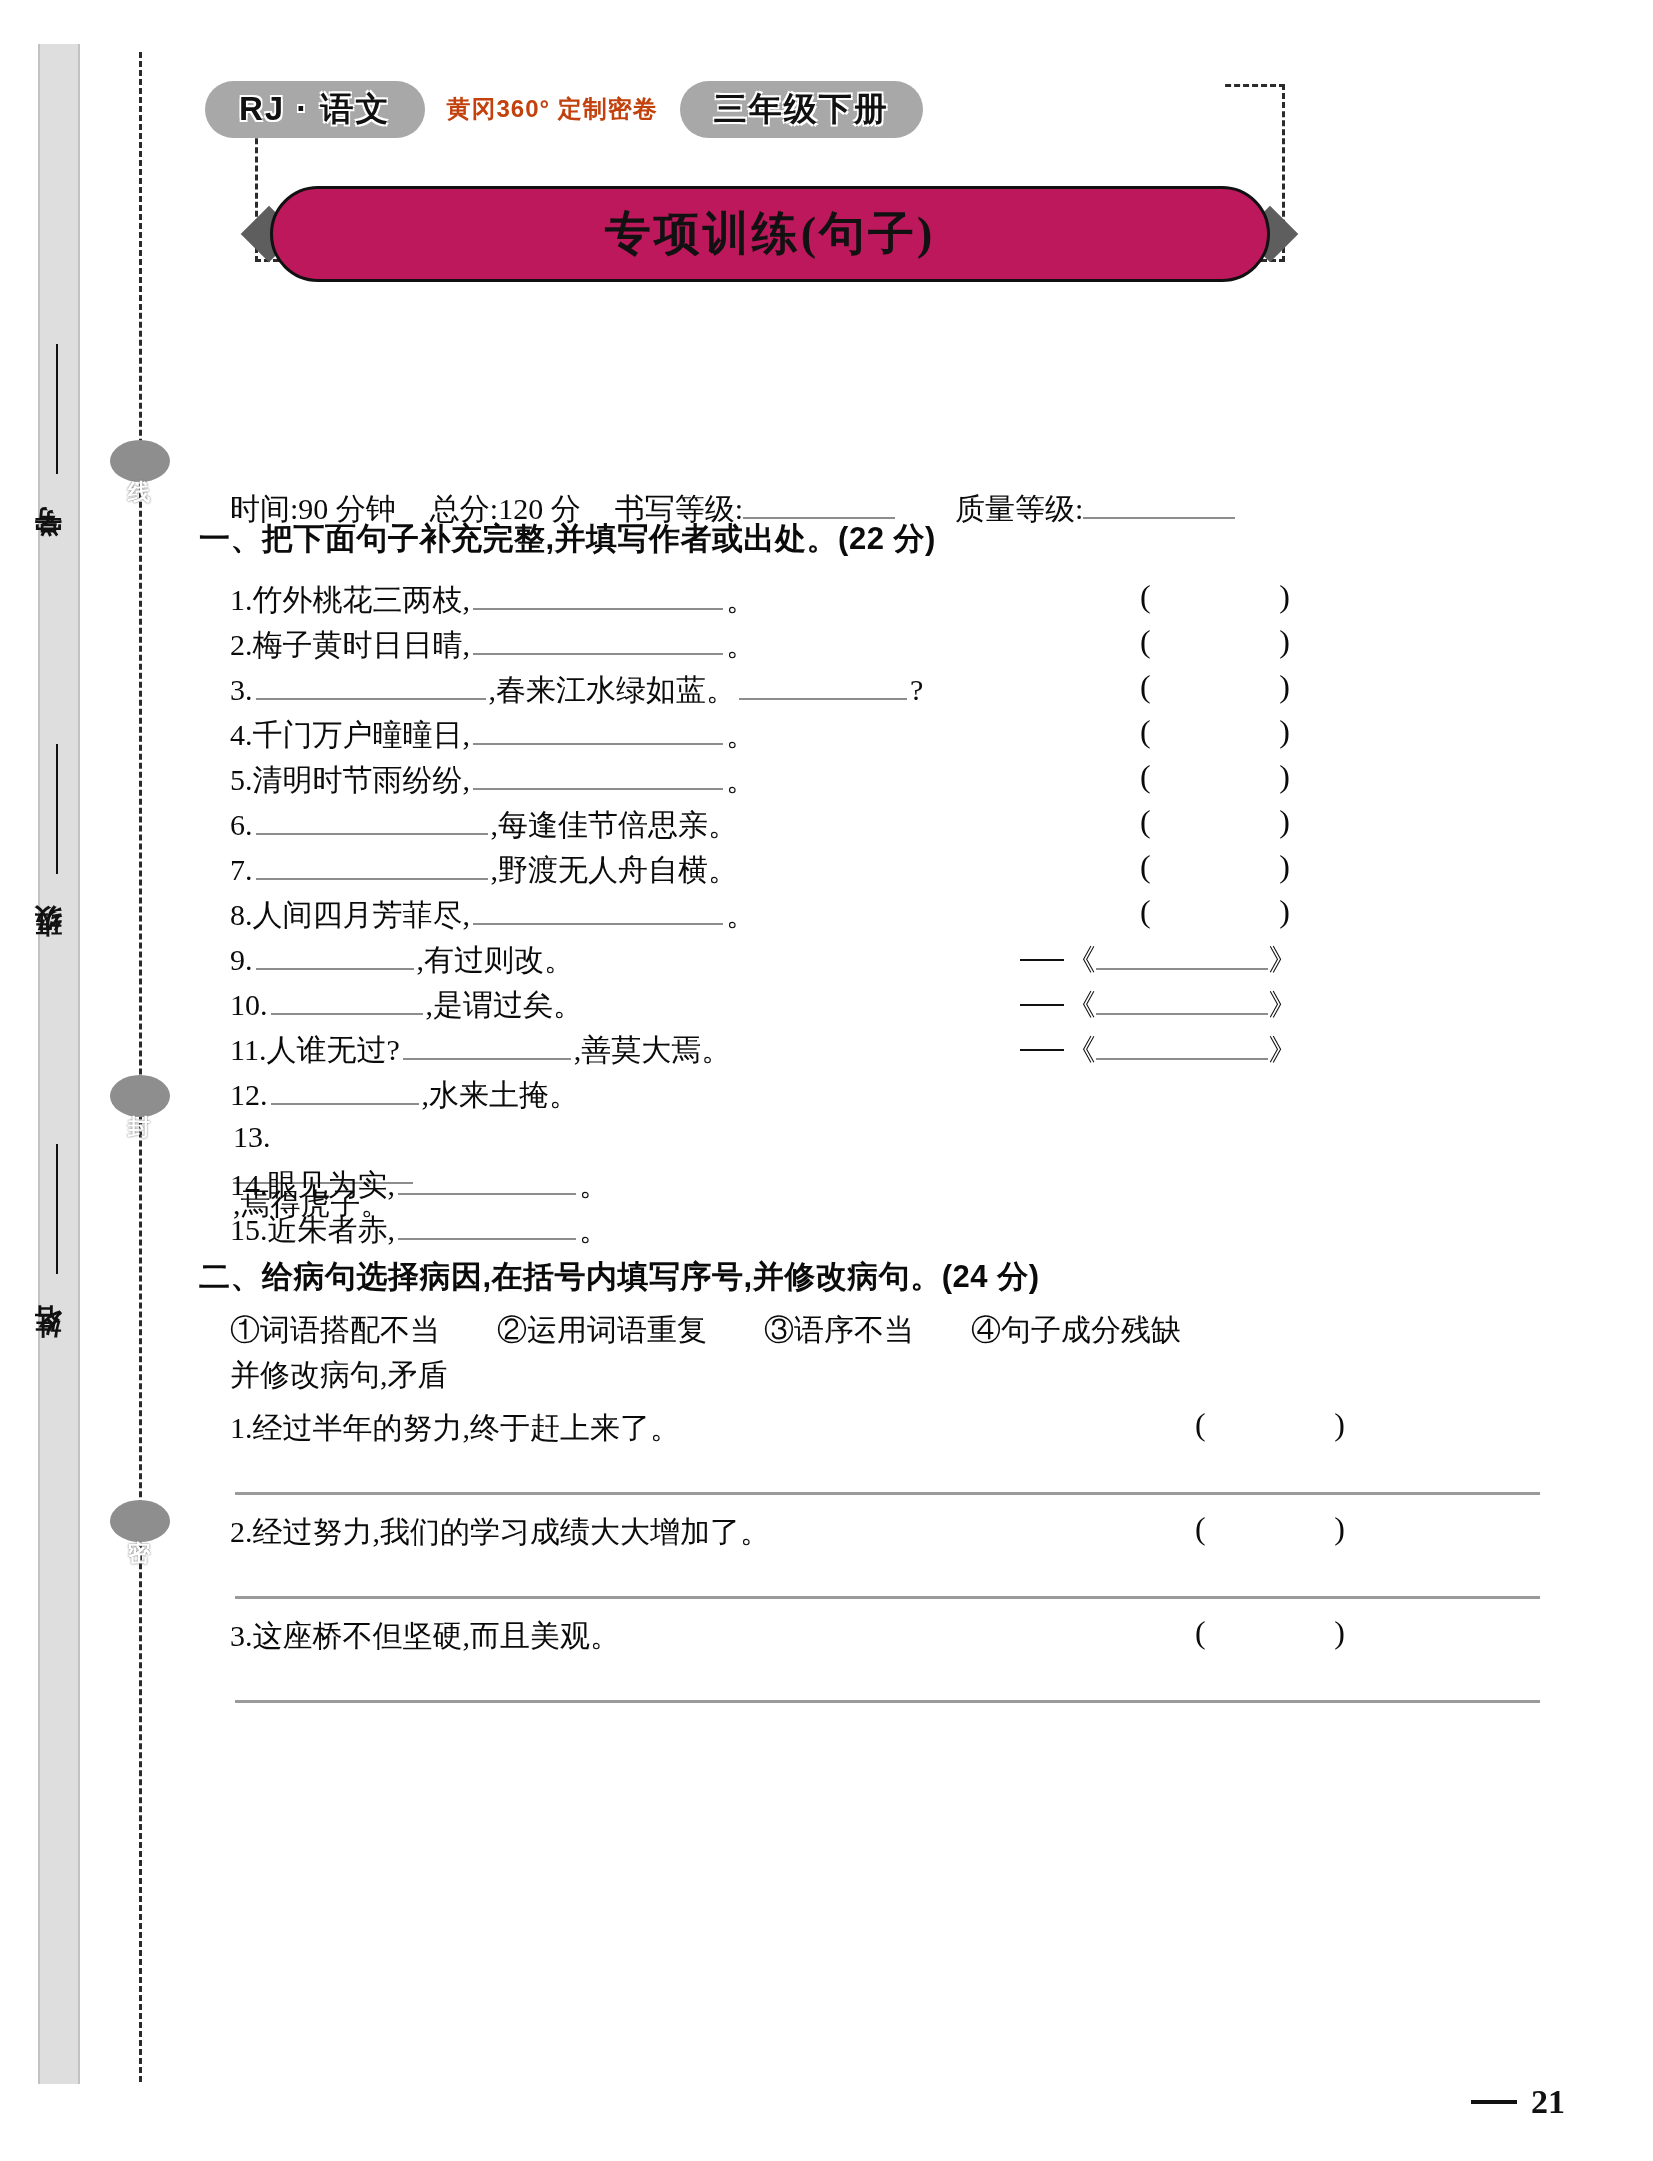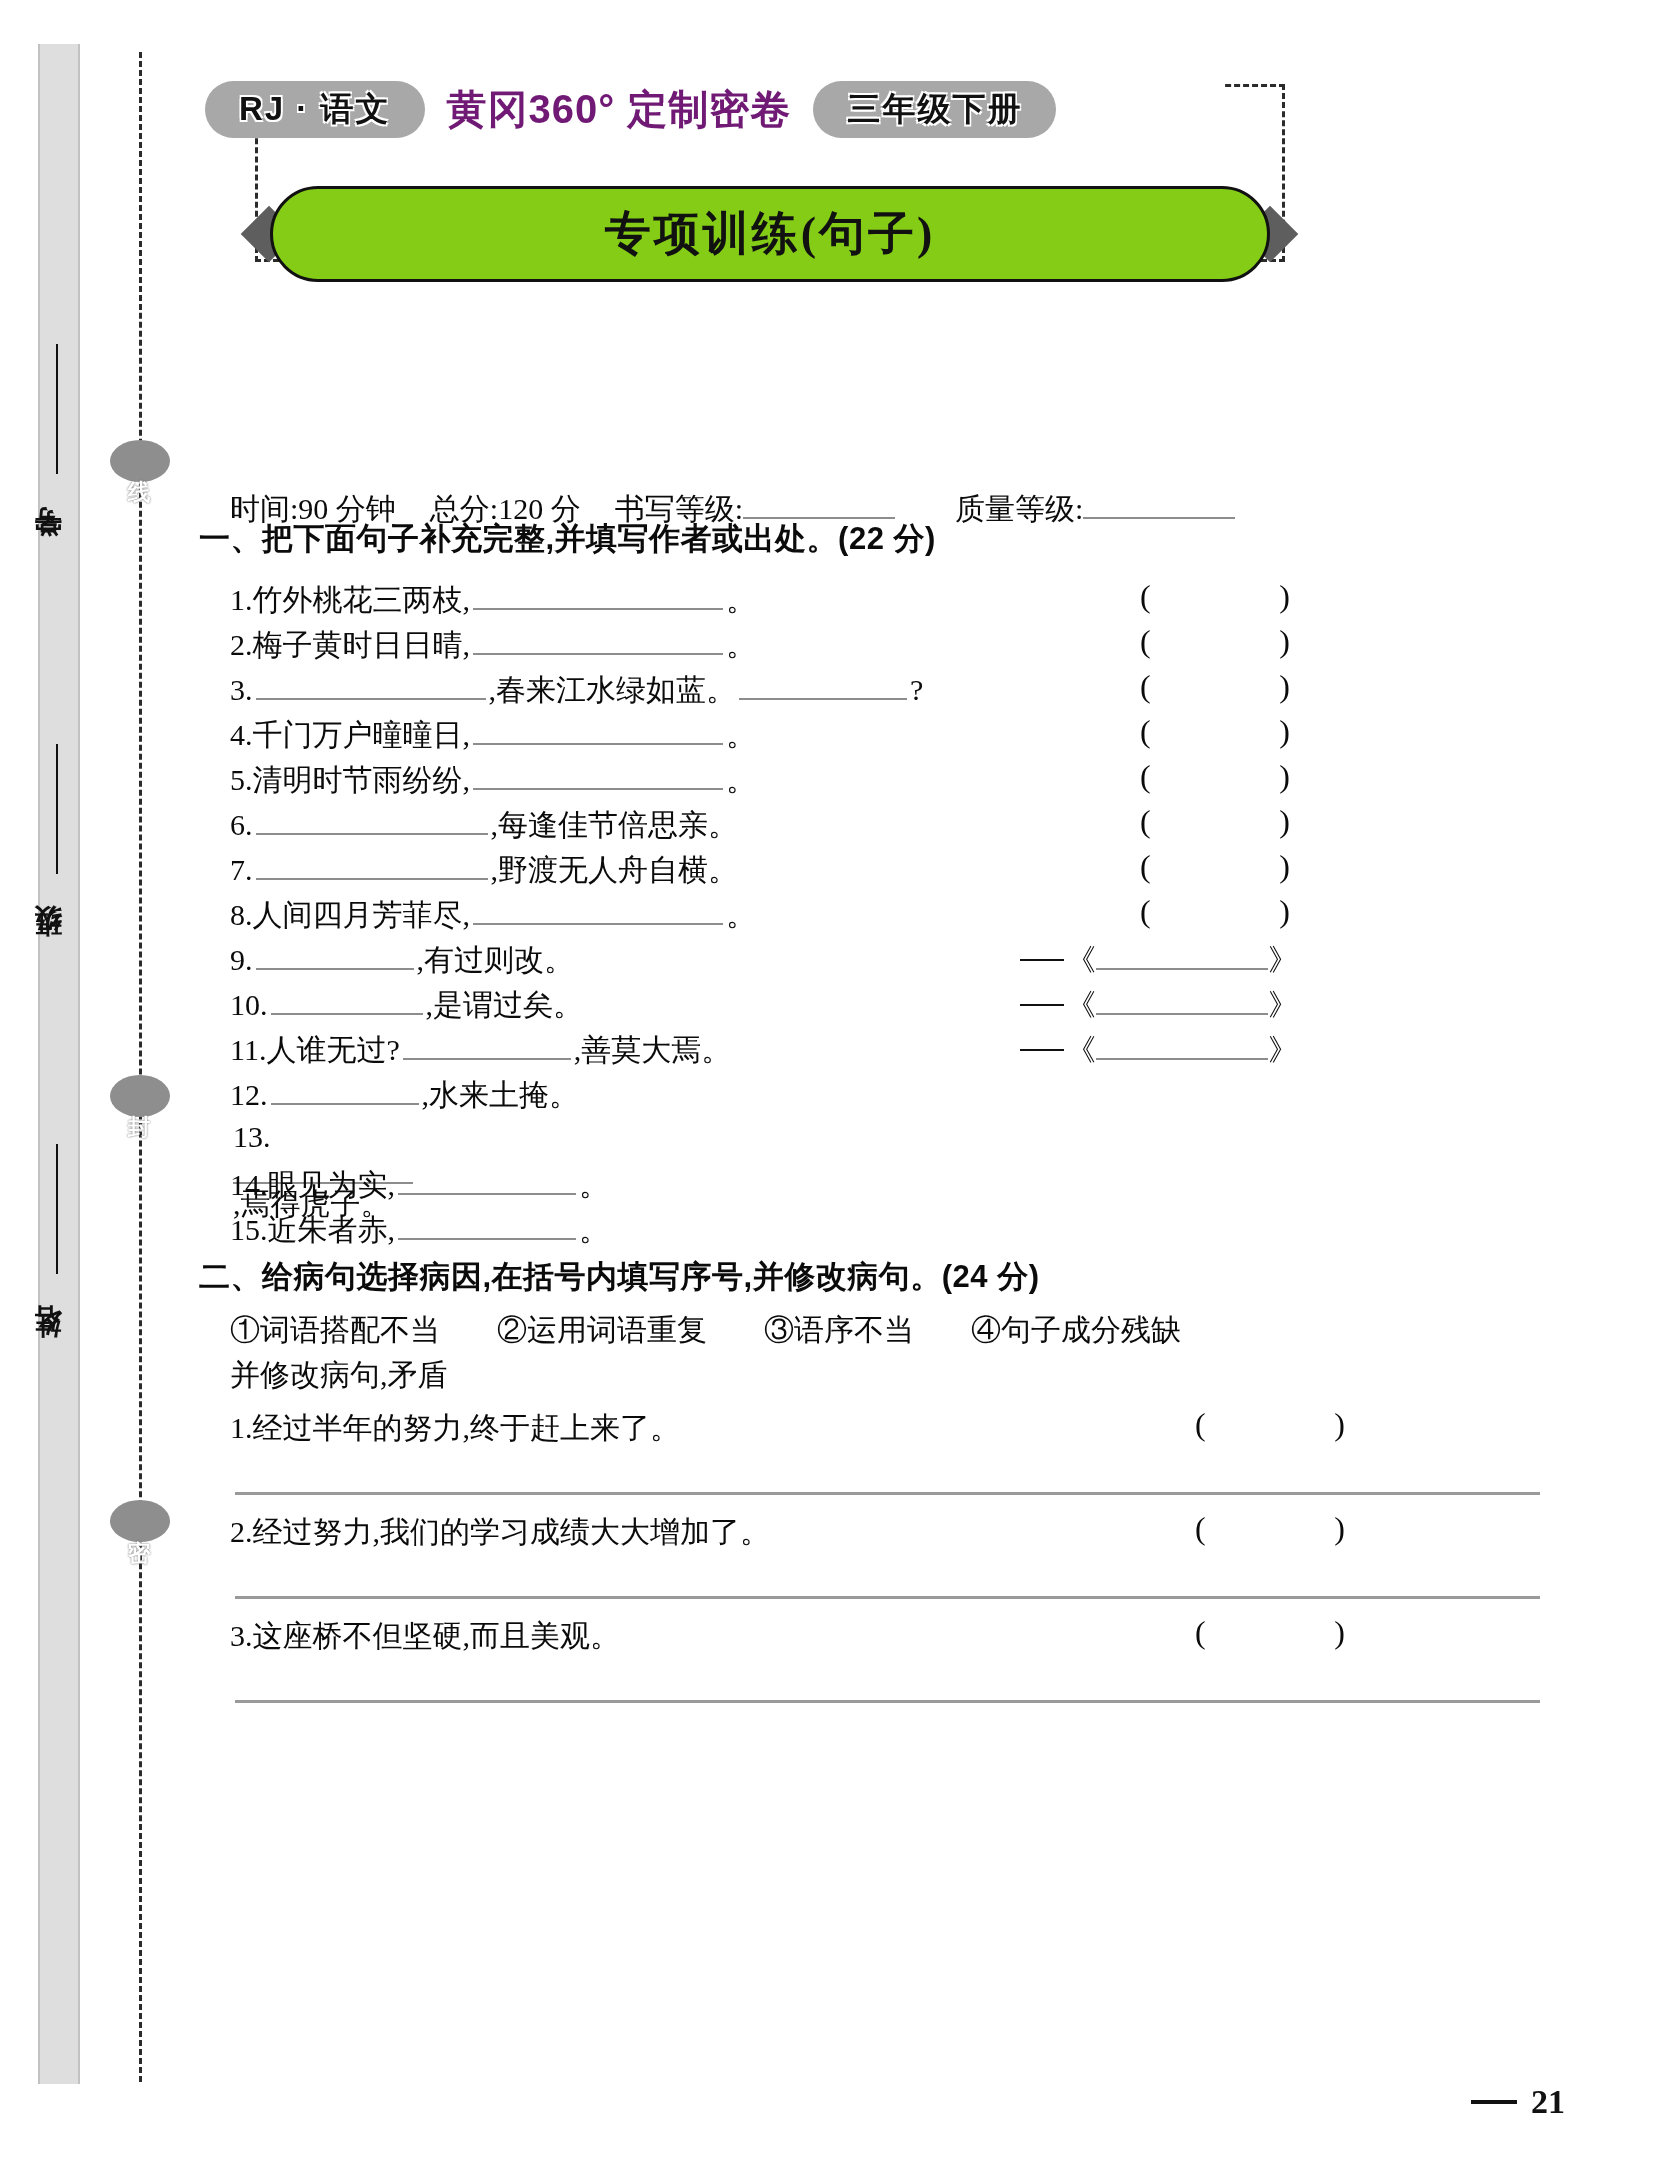--- a/index.html
+++ b/index.html
@@ -91,33 +91,33 @@
     color: #111;
     letter-spacing: 2px;
     text-shadow:
       -1.6px -1.6px 0 #fff,  1.6px -1.6px 0 #fff,
       -1.6px  1.6px 0 #fff,  1.6px  1.6px 0 #fff;
     white-space: nowrap;
   }
   #series-name {
     font-family: "Liberation Sans", sans-serif;
     font-weight: bold;
-    font-size: 40px;
+    font-size: 24px;
     letter-spacing: 1px;
-    color: #701a75;
+    color: #c2410c;
     white-space: nowrap;
   }
 
   
   #title-capsule {
     position: absolute; left: 95px; top: 186px;
     width: 1000px; height: 96px;
     border: 3.5px solid #111;
     border-radius: 48px;
-    background: #84cc16;
+    background: #be185d;
     display: flex; align-items: center; justify-content: center;
   }
   #paper-title {
     font-family: "Liberation Serif", serif;
     font-weight: bold;
     font-size: 46px;
     letter-spacing: 3px;
     color: #111;
   }
   .diamond {

